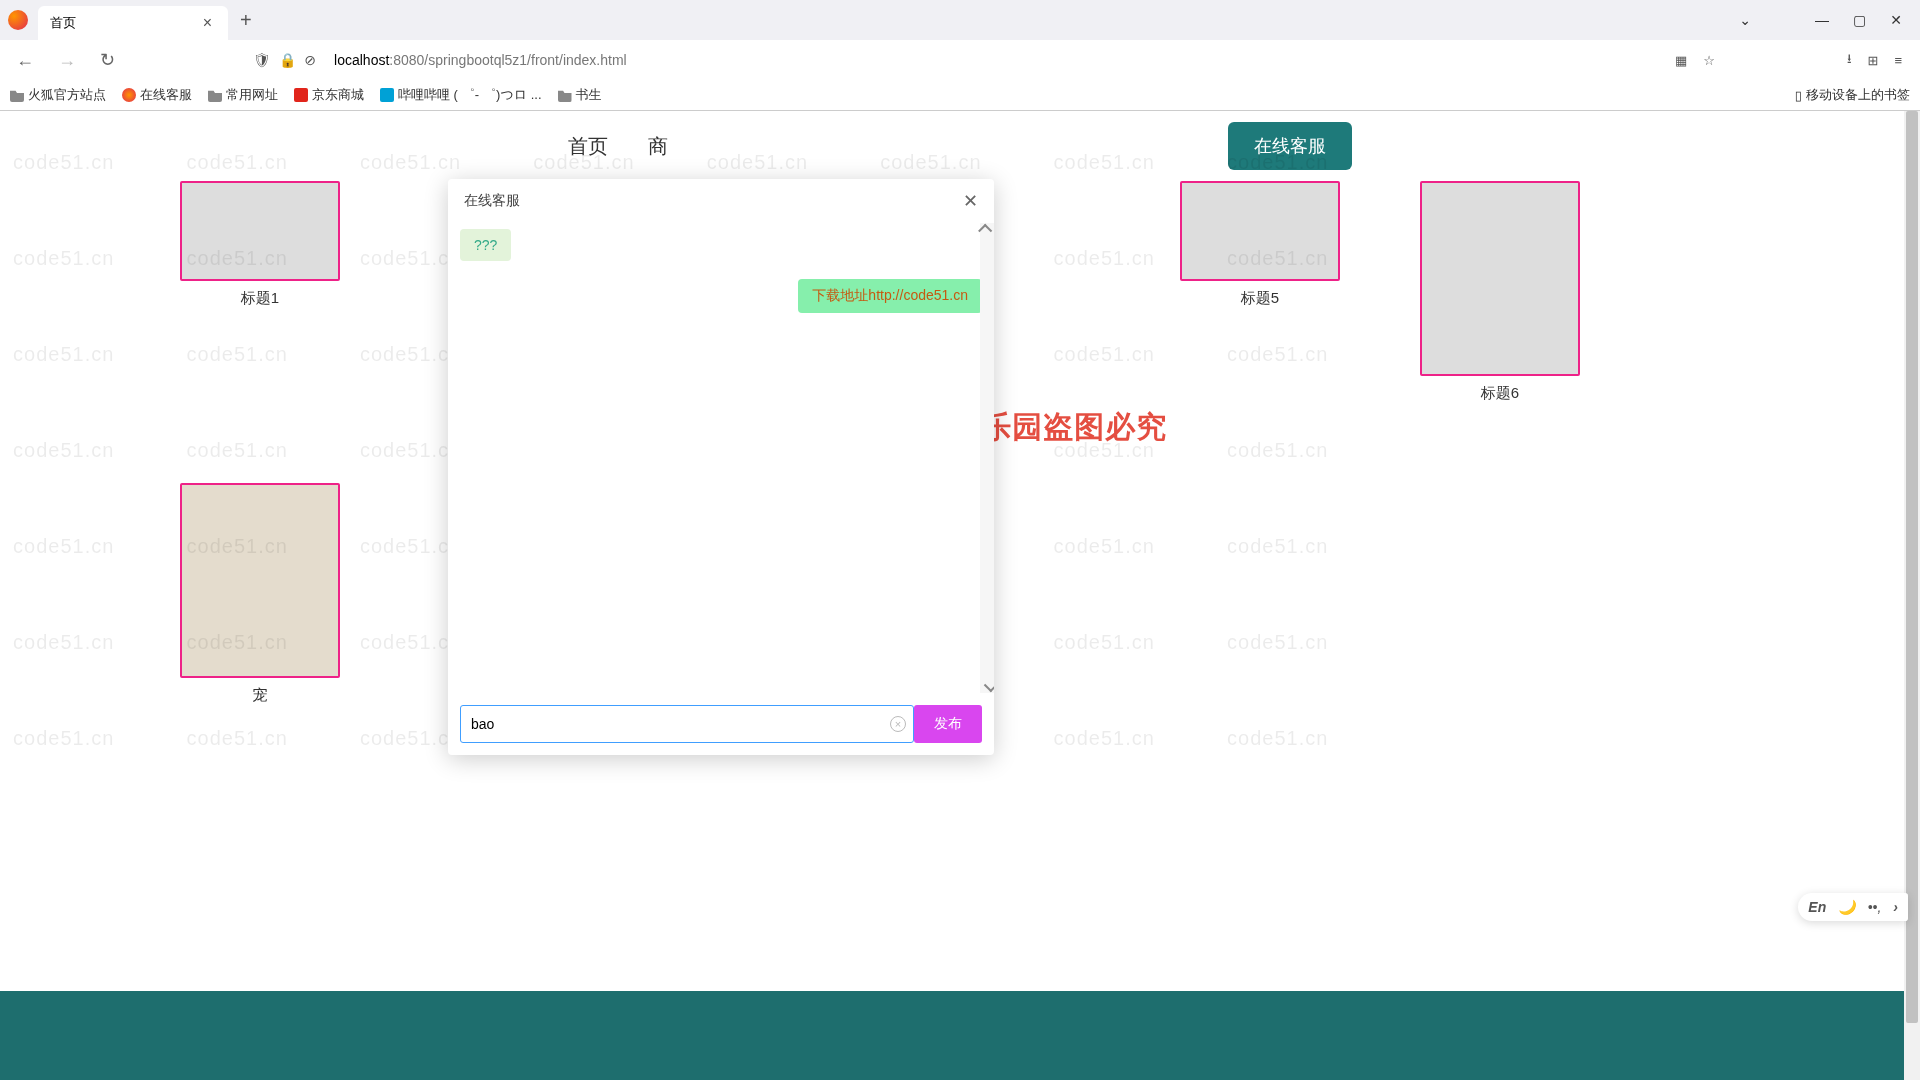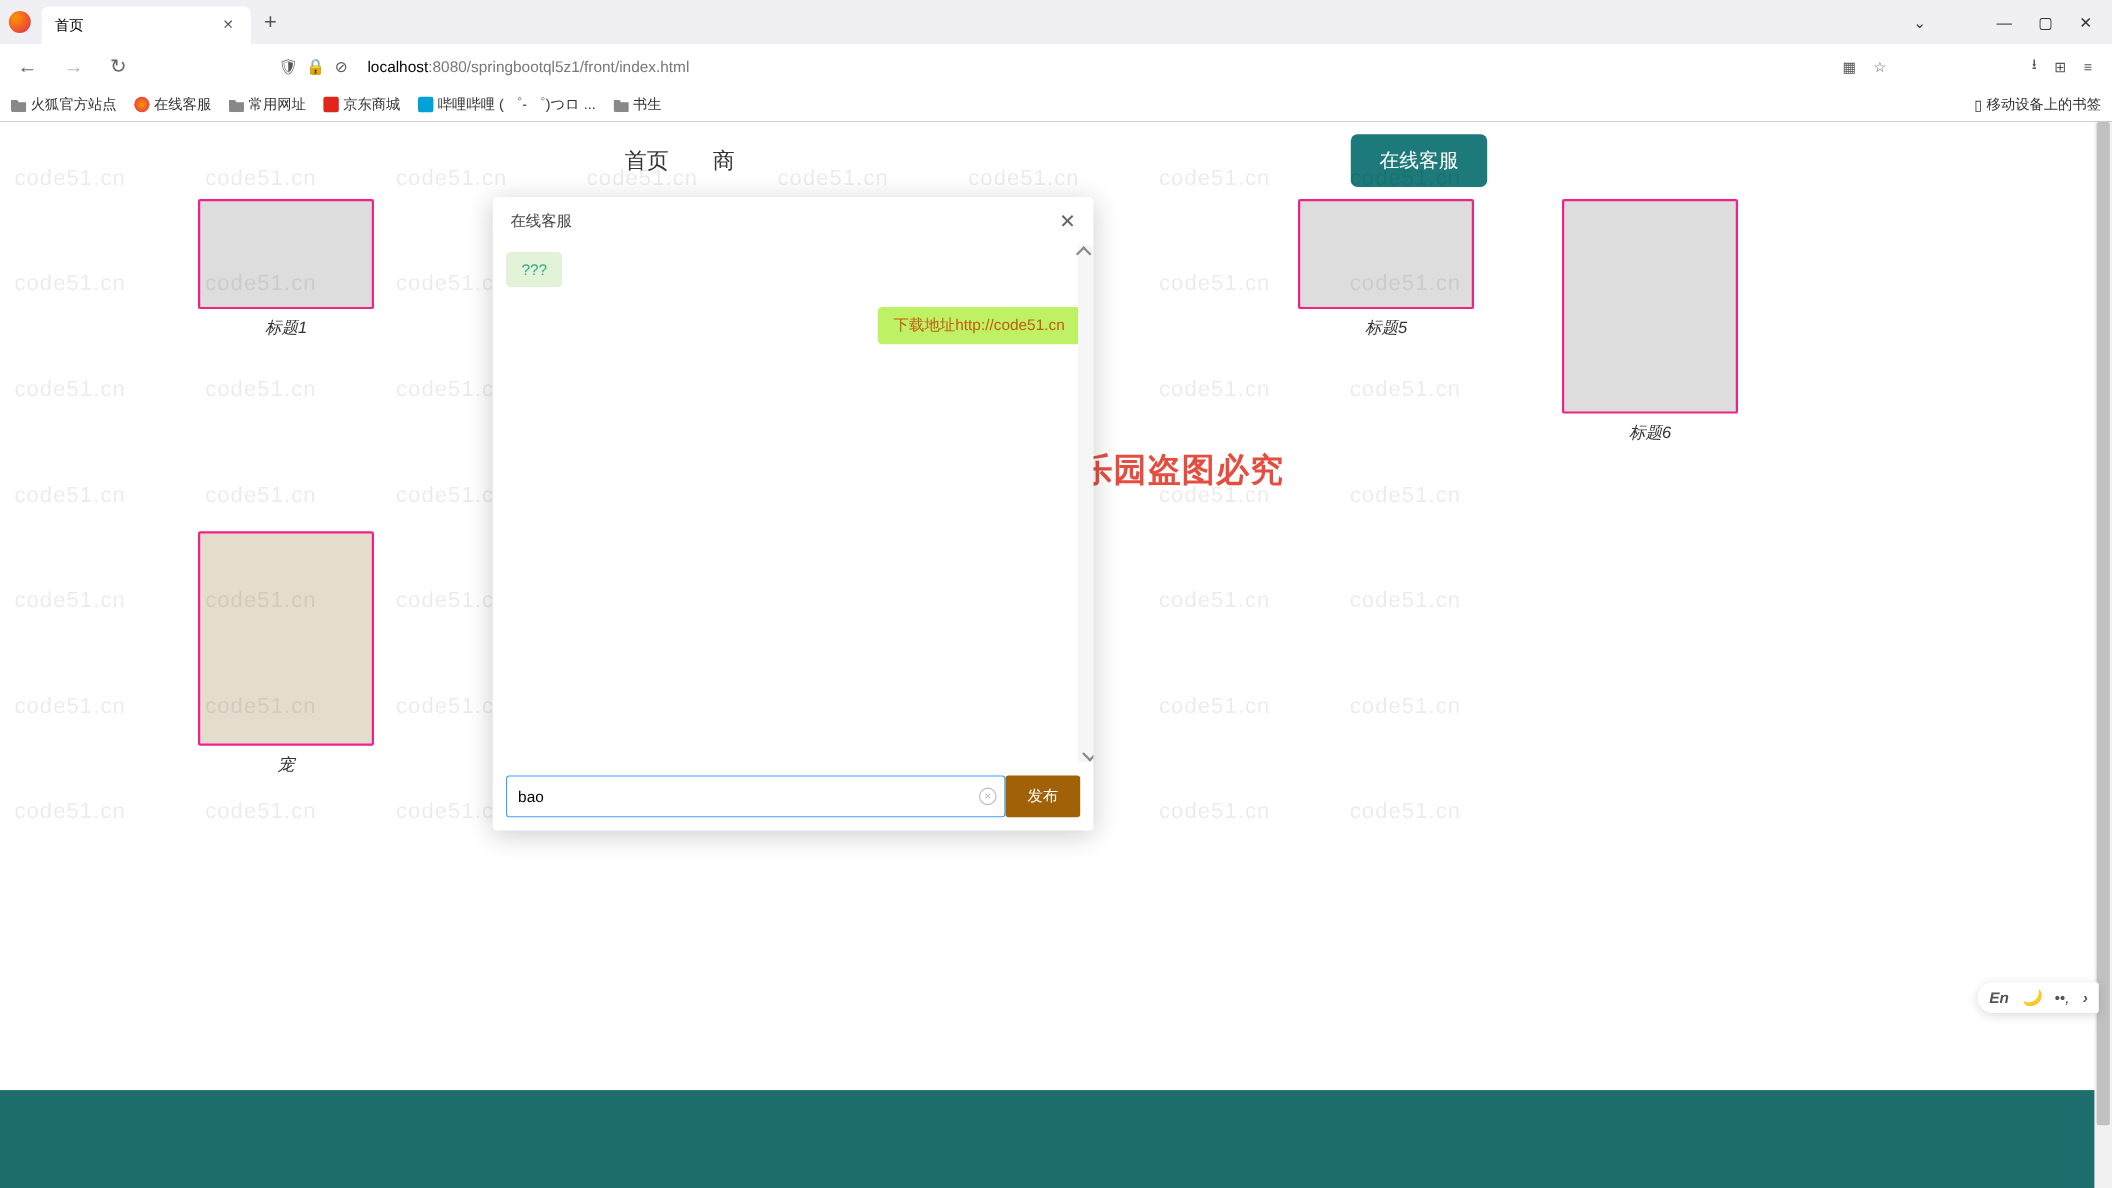--- a/index.html
+++ b/index.html
@@ -40,21 +40,21 @@
 
 .page { position: relative; height: calc(1080px - 110px); background: #fff; }
 .scrollbar-track { position: absolute; right: 0; top: 0; width: 16px; height: 100%; background: #f1f1f1; }
 .scrollbar-thumb { position: absolute; right: 2px; top: 0; width: 12px; height: 94%; background: #c1c1c1; border-radius: 2px; }
 
 .site-header { background: #1e6e6e; height: 44px; display: flex; align-items: center; justify-content: center; color: #fff; font-size: 22px; }
 .site-nav { display: flex; align-items: center; justify-content: center; height: 70px; gap: 40px; }
 .nav-item { font-size: 20px; color: #333; cursor: pointer; }
 .nav-btn { background: #1e7a7a; color: #fff; padding: 12px 26px; border-radius: 6px; font-size: 18px; cursor: pointer; margin-left: 520px; }
 
-.products { display: flex; flex-wrap: wrap; gap: 80px; padding: 0 180px; font-style: italic; }
+.products { display: flex; flex-wrap: wrap; gap: 80px; padding: 0 180px; }
 .product { width: 160px; display: flex; flex-direction: column; align-items: center; gap: 8px; }
 .product .img { width: 160px; height: 100px; background: #ddd; border: 2px solid #e28; border-radius: 2px; }
 .product.tall .img { height: 195px; }
 .product-title { font-size: 15px; color: #333; }
 .p1 { background: linear-gradient(#e8e0d8,#cfc7bd); }
 .p5 { background: linear-gradient(to right,#06a3da 40%,#d9b98c 40%); }
 .p6 { background: linear-gradient(#ff8c4a,#fff 60%); }
 .footer-band { position: absolute; bottom: 0; left: 0; right: 16px; height: 90px; background: #1e6e6e; }
 
 
@@ -66,27 +66,27 @@
 .modal-header { display: flex; align-items: center; height: 44px; padding: 0 16px; border-bottom: 0; }
 .modal-title { font-size: 14px; color: #444; flex: 1; }
 .modal-close { font-size: 18px; color: #666; cursor: pointer; }
 .modal-body { flex: 1; position: relative; padding: 0 12px; overflow: hidden; }
 .modal-scroll { position: absolute; right: 0; top: 0; width: 14px; height: 100%; background: #f6f6f6; }
 .modal-scroll::before { content: ''; position: absolute; top: 0; left: 3px; width: 8px; height: 8px; border-left: 2px solid #888; border-top: 2px solid #888; transform: rotate(45deg) translateY(4px); }
 .modal-scroll::after { content: ''; position: absolute; bottom: 0; left: 3px; width: 8px; height: 8px; border-right: 2px solid #888; border-bottom: 2px solid #888; transform: rotate(45deg) translateY(-4px); }
 
 .chat-msg { display: inline-block; padding: 8px 14px; border-radius: 4px; font-size: 14px; margin-top: 6px; }
 .chat-left { background: #e3f3da; color: #3a8; }
-.chat-right { float: right; clear: both; background: #bef264; color: #c55a11; margin-top: 56px; }
+.chat-right { float: right; clear: both; background: #86efac; color: #c55a11; margin-top: 56px; }
 
 .modal-footer { display: flex; align-items: center; padding: 12px; gap: 0; }
 .input-wrap { flex: 1; position: relative; }
 .chat-input { width: 100%; height: 38px; border: 1px solid #409eff; border-radius: 3px; padding: 0 32px 0 10px; font-size: 14px; outline: none; }
 .clear-input { position: absolute; right: 8px; top: 50%; transform: translateY(-50%); width: 16px; height: 16px; border: 1px solid #bbb; border-radius: 50%; font-size: 11px; line-height: 14px; text-align: center; color: #bbb; cursor: pointer; }
-.send-btn { background: #a16207; color: #fff; border: none; height: 38px; padding: 3px 20px; border-radius: 3px; font-size: 14px; cursor: pointer; }
+.send-btn { background: #d946ef; color: #fff; border: none; height: 38px; padding: 3px 20px; border-radius: 3px; font-size: 14px; cursor: pointer; }
 
 
 .ime-bar { position: absolute; right: 12px; bottom: 160px; background: #fff; border-radius: 20px 4px 4px 20px; box-shadow: 0 2px 10px rgba(0,0,0,0.15); display: flex; align-items: center; padding: 6px 10px; gap: 12px; font-style: italic; }
 .ime-bar span { font-size: 14px; color: #555; }
 .ime-en { color: #2060c0; font-weight: bold; }
 .ime-arrow { color: #ff6a00; font-size: 18px; font-weight: bold; }
 </style>
 </head>
 <body>
 

